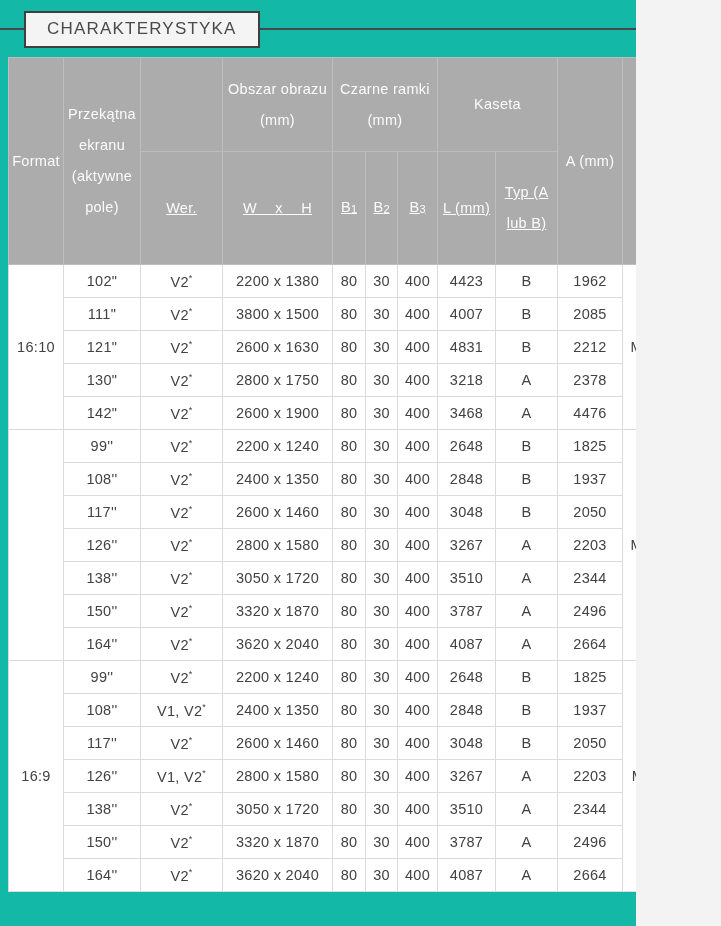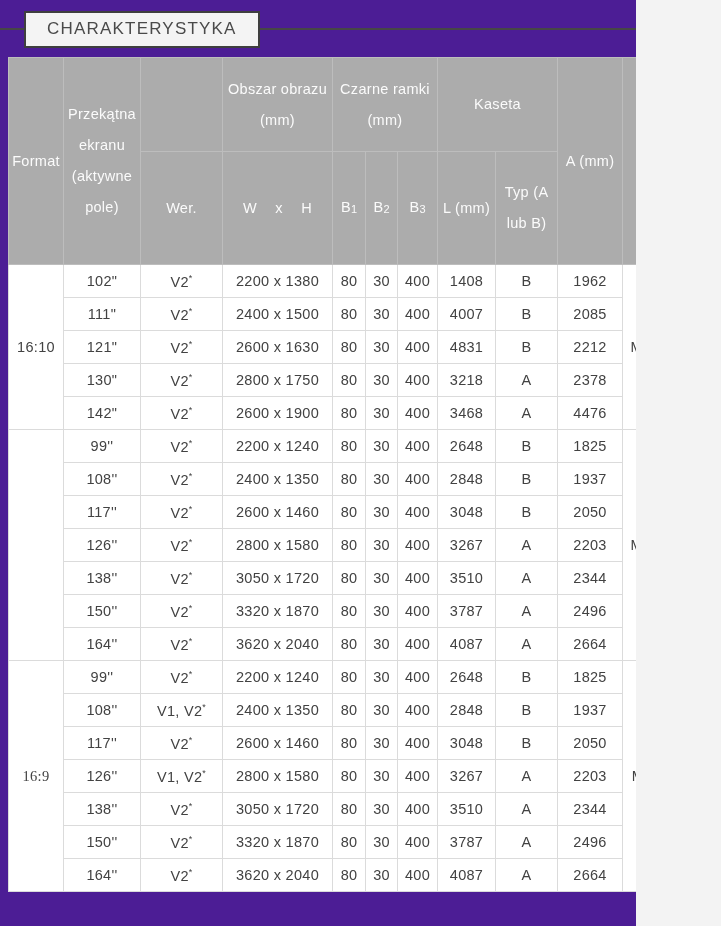--- a/index.html
+++ b/index.html
@@ -6,21 +6,21 @@
     margin: 0;
     padding: 0;
     background: #f3f3f3;
     font-family: "Liberation Sans", "DejaVu Sans", sans-serif;
   }
   #page {
     position: relative;
     width: 636px;
     height: 926px;
     overflow: hidden;
-    background: #4c1d95;
+    background: #14b8a6;
   }
 
   
   .title-wrap { position: relative; height: 57px; }
   .title-line {
     position: absolute;
     top: 28px; left: 0; right: 0;
     height: 2px;
     background: #464646;
   }
@@ -50,38 +50,38 @@
     font-weight: 400;
     font-size: 14.5px;
     line-height: 31px;
     letter-spacing: 0.3px;
     border: 1px solid #bdbdbd;
     padding: 0 0;
     text-align: center;
     vertical-align: middle;
   }
   thead tr.h-top th { height: 93px; }
-  thead tr.h-bot th { height: 112px; }
+  thead tr.h-bot th { height: 112px; text-decoration: underline; }
   th.wxh { word-spacing: 14px; }
   .sub-digit { font-size: 11px; vertical-align: -1px; letter-spacing: 0; }
 
   table.spec td {
     background: #ffffff;
     color: #424242;
     font-size: 14.5px;
     letter-spacing: 0.3px;
     text-align: center;
     vertical-align: middle;
     border: 1px solid #dbdbdb;
     padding: 0 2px;
     height: 32px;
   }
   td sup { font-size: 9px; }
   td.fmt-a { border-bottom-color: #ffffff; }
-  td.fmt-b { border-top-color: #ffffff; font-family: Liberation Serif, serif; }
+  td.fmt-b { border-top-color: #ffffff; }
 </style>
 </head>
 <body>
 
 <div id="page">
 
   <div class="title-wrap">
     <div class="title-line"></div>
     <div class="title-box">
       <span>CHARAKTERYSTYKA</span>
@@ -125,29 +125,29 @@
     </thead>
     <tbody>
         <tr>
           <td rowspan="5">16:10</td>
           <td>102"</td>
           <td>V2<sup>*</sup></td>
           <td>2200 x 1380</td>
           <td>80</td>
           <td>30</td>
           <td>400</td>
-          <td>1408</td>
+          <td>4423</td>
           <td>B</td>
           <td>1962</td>
           <td rowspan="5">MW HD Pro</td>
         </tr>
         <tr>
           <td>111"</td>
           <td>V2<sup>*</sup></td>
-          <td>2400 x 1500</td>
+          <td>3800 x 1500</td>
           <td>80</td>
           <td>30</td>
           <td>400</td>
           <td>4007</td>
           <td>B</td>
           <td>2085</td>
         </tr>
         <tr>
           <td>121"</td>
           <td>V2<sup>*</sup></td>

